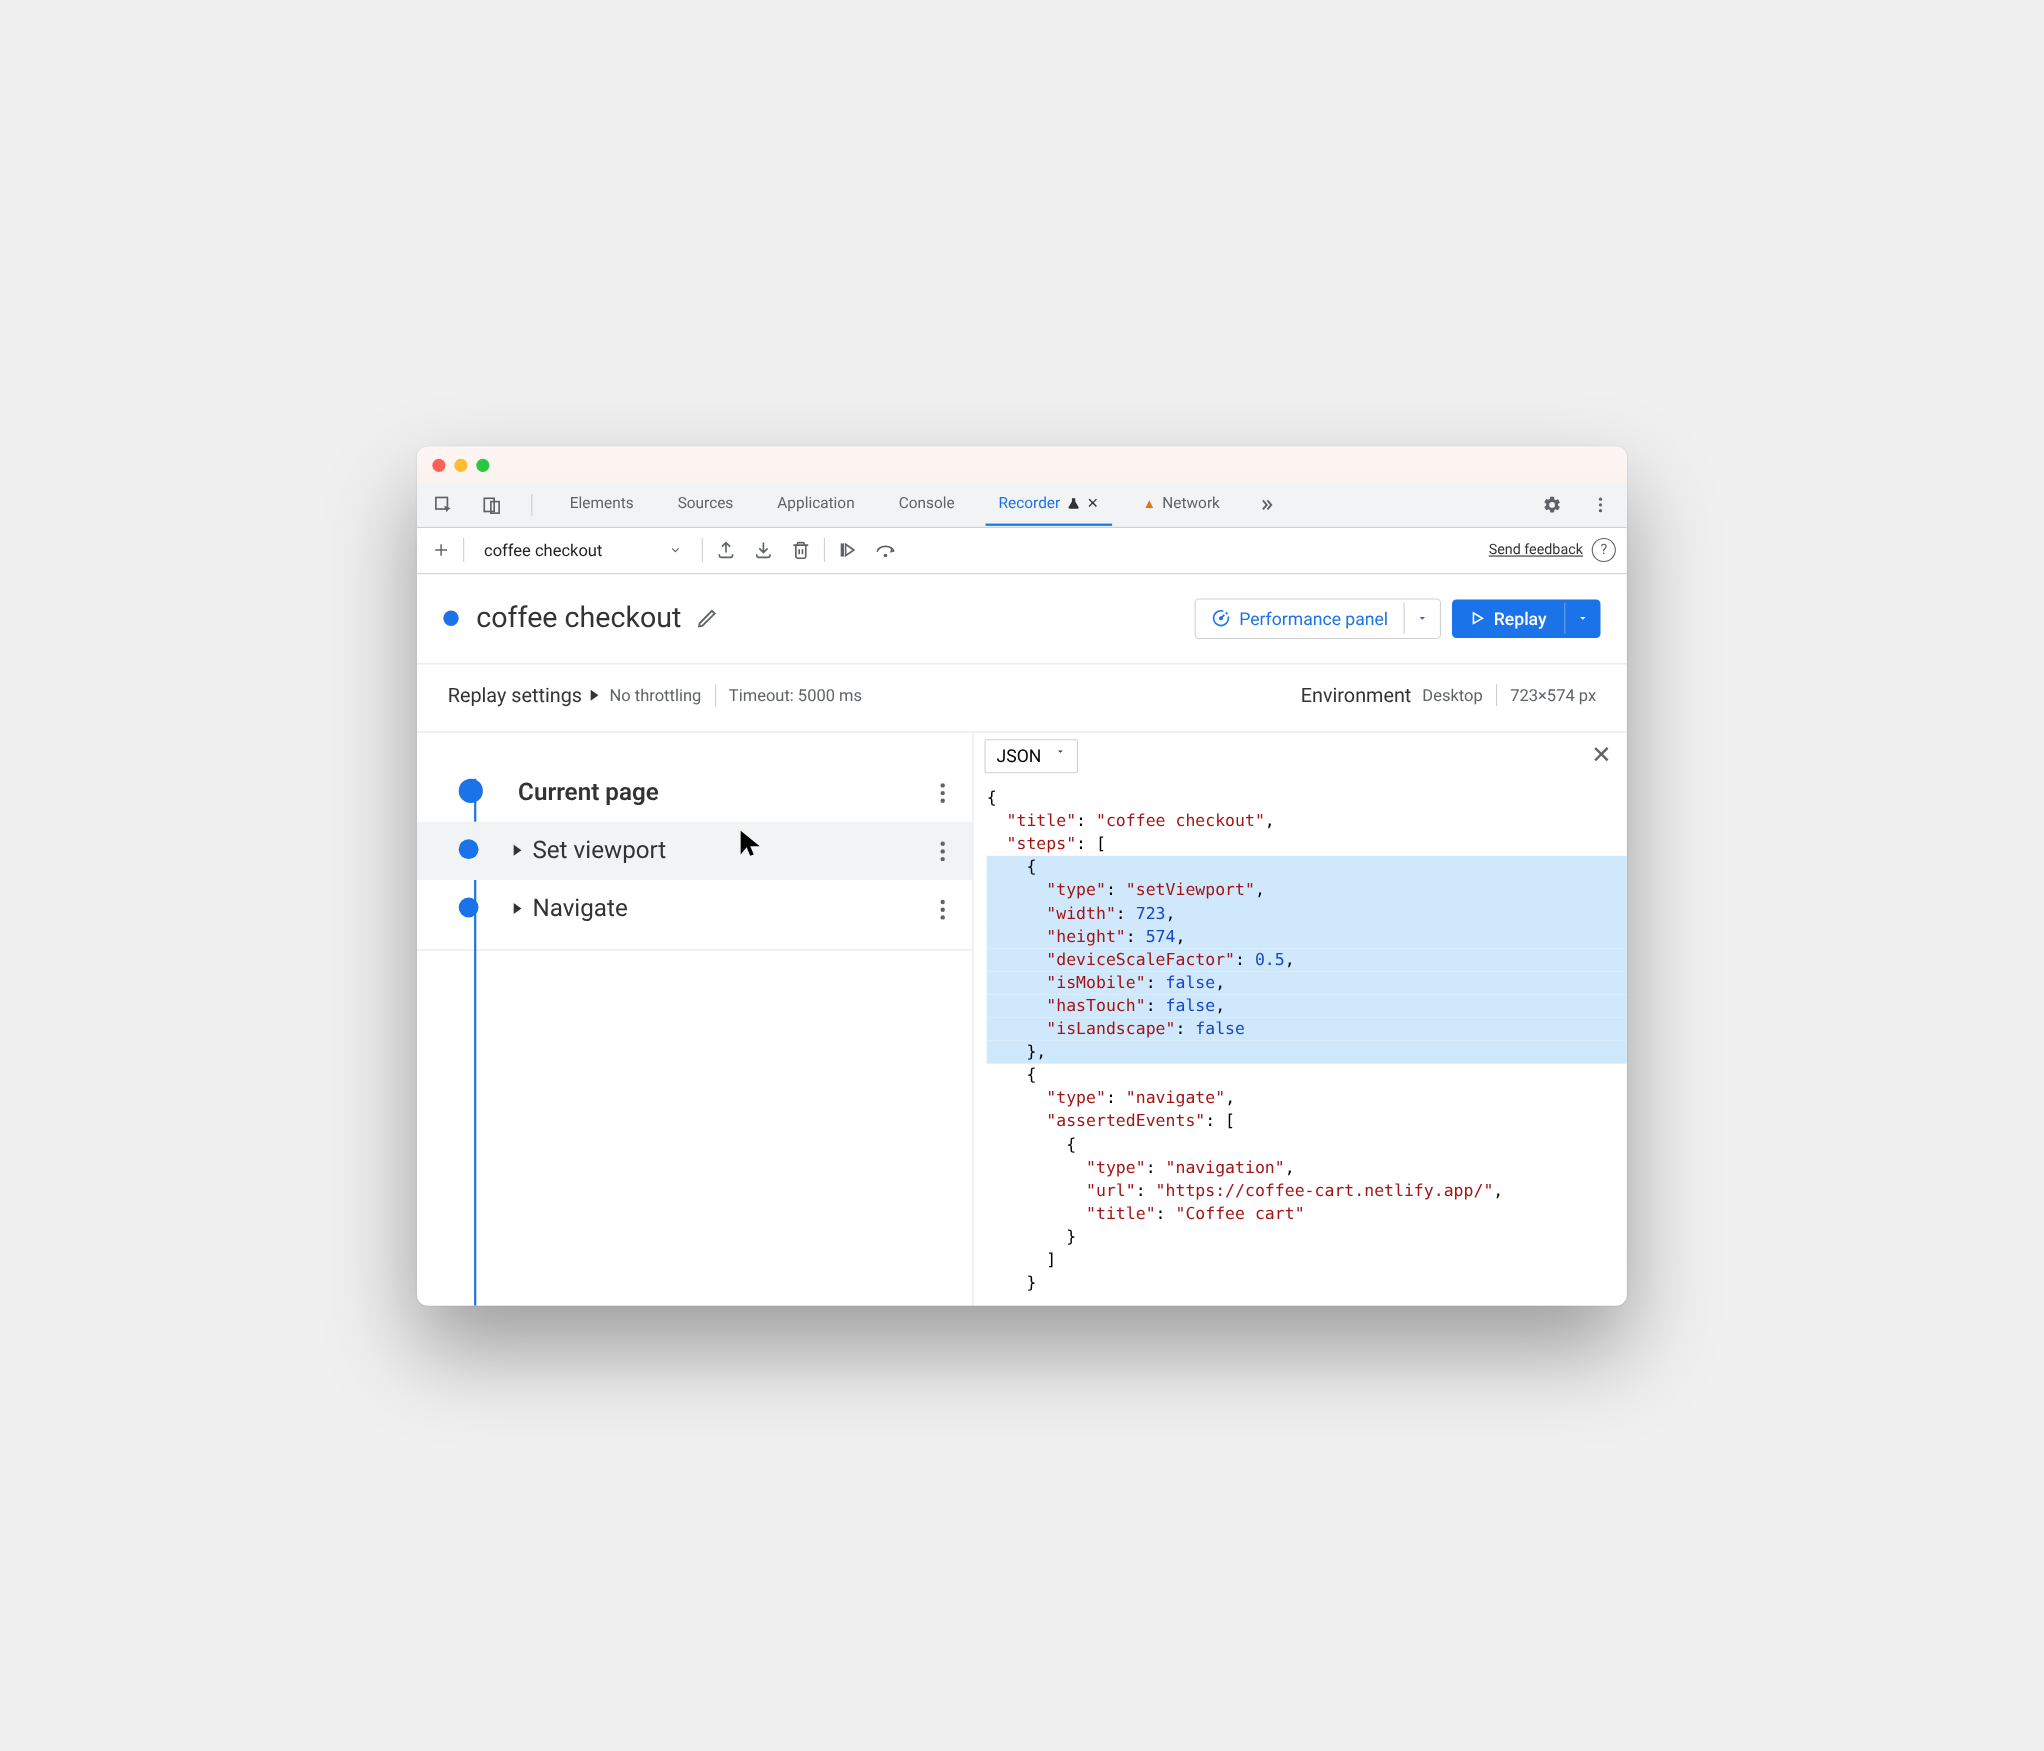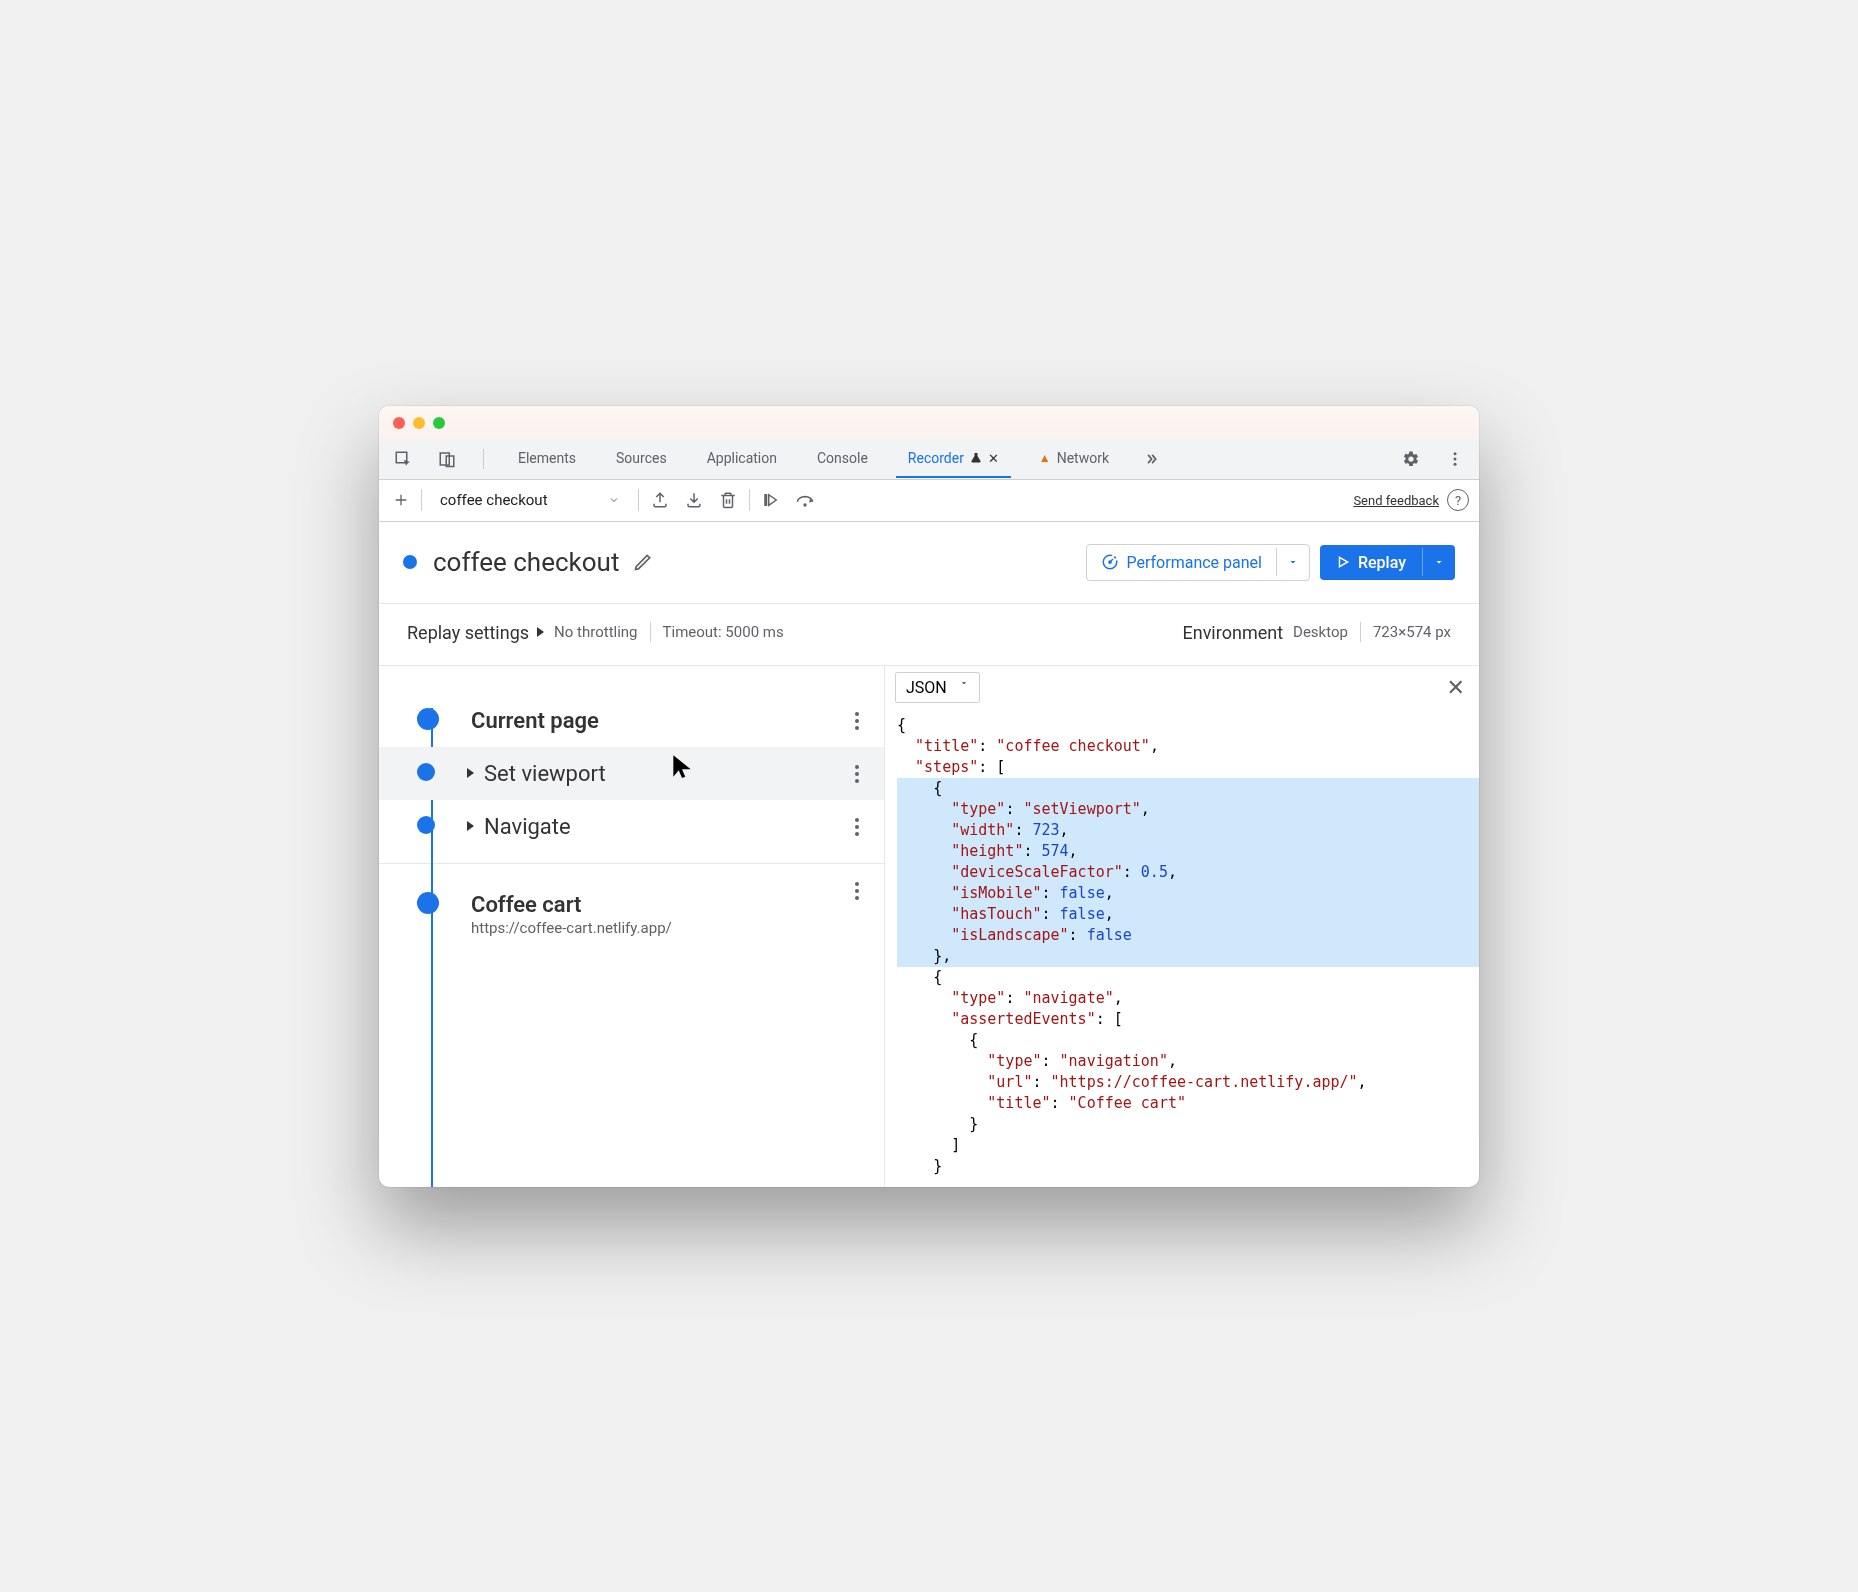--- a/index.html
+++ b/index.html
@@ -385,32 +385,20 @@
         </div>
         <div class="kebab">
             <span></span>
             <span></span>
             <span></span>
           </div>
       </div>
 
       <div class="step-divider"></div>
 
-      <div class="step" style="padding-top:28px;">
-        <div class="node big"></div>
-        <div class="step-body">
-          <div class="step-title bold">Coffee cart</div>
-          <div class="step-sub">https://coffee-cart.netlify.app/</div>
-        </div>
-        <div class="kebab">
-            <span></span>
-            <span></span>
-            <span></span>
-          </div>
-      </div>
 
     </div>
 
     <div class="code-col">
       <div class="code-head">
         <div class="fmt-select">
           <span>JSON</span>
           <svg width="10" height="10" viewBox="0 0 24 24" fill="#333">
               <path d="M7 10l5 5 5-5z"></path>
             </svg>

